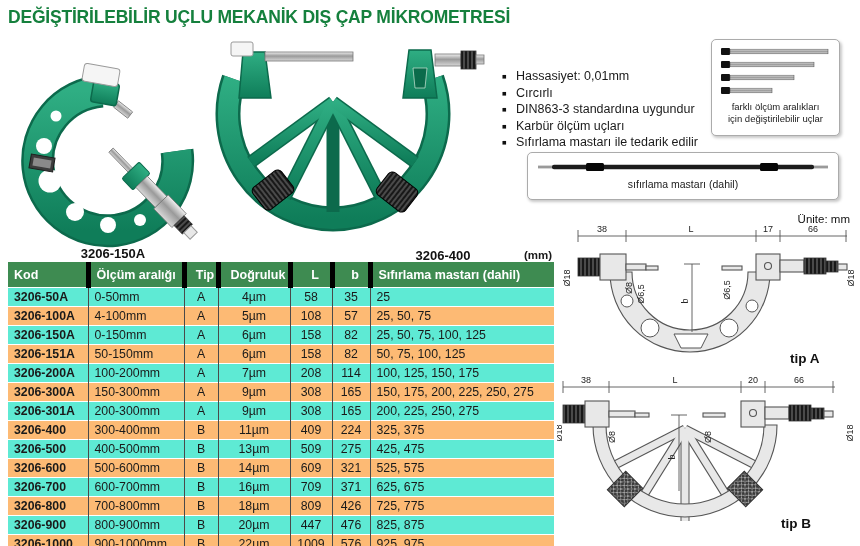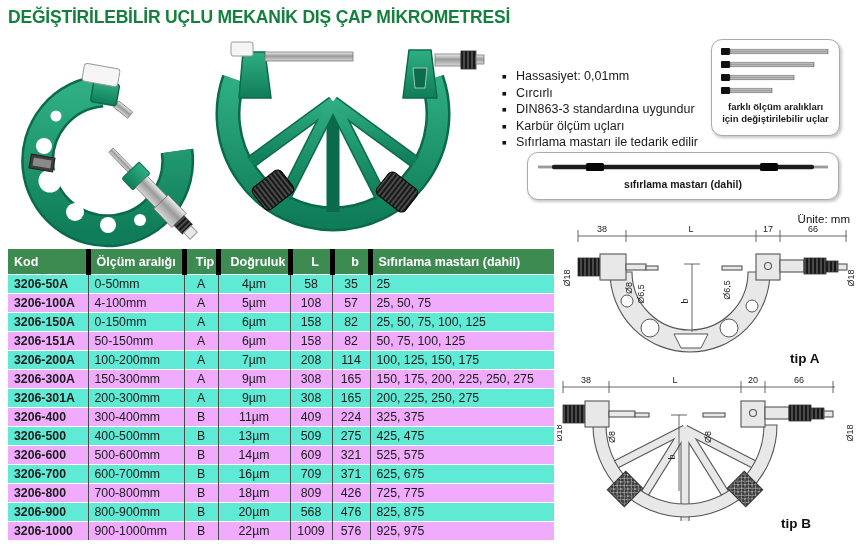--- a/index.html
+++ b/index.html
@@ -13,21 +13,21 @@
   .prod-label{font-size:13px;font-weight:bold;color:#111;text-align:center;}
   #label-small{left:48px;top:246px;width:130px;}
   #label-large{left:398px;top:248px;width:90px;}
 
   
   #features{left:502px;top:68px;margin:0;padding:0;list-style:none;font-size:12.5px;line-height:16.5px;}
   #features li{padding-left:14px;position:relative;}
   #features li::before{content:"■";position:absolute;left:0;top:1px;font-size:7.5px;color:#111;}
 
   
-  .inset{background:#fff;border:1.5px solid #ababab;border-radius:11px;box-shadow:1.5px 2px 3px rgba(0,0,0,0.22);font-weight:bold;}
+  .inset{background:#fff;border:1.5px solid #ababab;border-radius:5px;box-shadow:1.5px 2px 3px rgba(0,0,0,0.22);}
   #box-tips{left:711px;top:39px;width:127px;height:95px;}
   #box-tips svg{display:block;margin:5px auto 0 auto;}
   #box-tips .cap{font-size:9.5px;line-height:11.5px;text-align:center;color:#1a1a1a;margin-top:2px;}
   #box-standard{left:527px;top:152px;width:310px;height:46px;}
   #box-standard svg{display:block;margin:4px auto 0 auto;}
   #box-standard .cap{font-size:10.5px;text-align:center;color:#1a1a1a;margin-top:1px;}
   #unit-note{left:780px;top:213px;width:70px;text-align:right;font-size:11.5px;color:#111;}
 
   
   #table-wrap{left:8px;top:249px;width:546px;}
@@ -39,21 +39,21 @@
   }
   table.spec th.c{text-align:center;padding-left:8px;}
   table.spec th:last-child{border-right:none;}
   table.spec td{
     font-size:12.3px;height:18px;line-height:18px;padding:0 0 0 6px;
     border-right:1px solid #4a4a4a;border-top:1px solid #fff;
     white-space:nowrap;overflow:hidden;
   }
   table.spec td:last-child{border-right:none;}
   table.spec tr.odd td{background:#5eead4;}
-  table.spec tr.even td{background:#f0abfc;}
+  table.spec tr.even td{background:#fdba74;}
   table.spec td.col0{font-weight:bold;}
   table.spec td.col2,table.spec td.col3,table.spec td.col4,table.spec td.col5{text-align:center;padding-left:0;}
 
   
   .tdraw text{font-size:9px;fill:#222;}
   .tdraw text.big{font-size:13.5px;font-weight:bold;fill:#111;}
   .tdraw .dline{stroke:#555;stroke-width:0.9;fill:none;}
   .tdraw .metal{fill:#e8e8e8;stroke:#555;stroke-width:1.1;}
   .tdraw .hole{fill:#fff;stroke:#555;stroke-width:1;}
 </style>
@@ -180,20 +180,21 @@
     <rect x="18" y="7.8" width="262" height="4.4" rx="2" fill="#1c1c1c"></rect>
     <rect x="52" y="6" width="18" height="8" rx="1.5" fill="#060606"></rect>
     <rect x="226" y="6" width="18" height="8" rx="1.5" fill="#060606"></rect>
   </svg>
   <div class="cap">sıfırlama mastarı (dahil)</div>
 </div>
 
 <div class="abs" id="unit-note">Ünite: mm</div>
 
 <div class="abs" id="table-wrap">
+  <div id="mm-label">(mm)</div>
   <table class="spec">
     <colgroup>
       <col style="width:80px">
         <col style="width:96px">
         <col style="width:34px">
       <col style="width:72px">
         <col style="width:42px">
         <col style="width:38px">
         <col style="width:184px">
     </colgroup>
@@ -315,21 +316,21 @@
           <td class="col3">18µm</td>
           <td class="col4">809</td>
           <td class="col5">426</td>
           <td class="col6">725, 775</td>
         </tr>
         <tr class="odd">
           <td class="col0">3206-900</td>
           <td class="col1">800-900mm</td>
           <td class="col2">B</td>
           <td class="col3">20µm</td>
-          <td class="col4">568</td>
+          <td class="col4">447</td>
           <td class="col5">476</td>
           <td class="col6">825, 875</td>
         </tr>
         <tr class="even">
           <td class="col0">3206-1000</td>
           <td class="col1">900-1000mm</td>
           <td class="col2">B</td>
           <td class="col3">22µm</td>
           <td class="col4">1009</td>
           <td class="col5">576</td>

